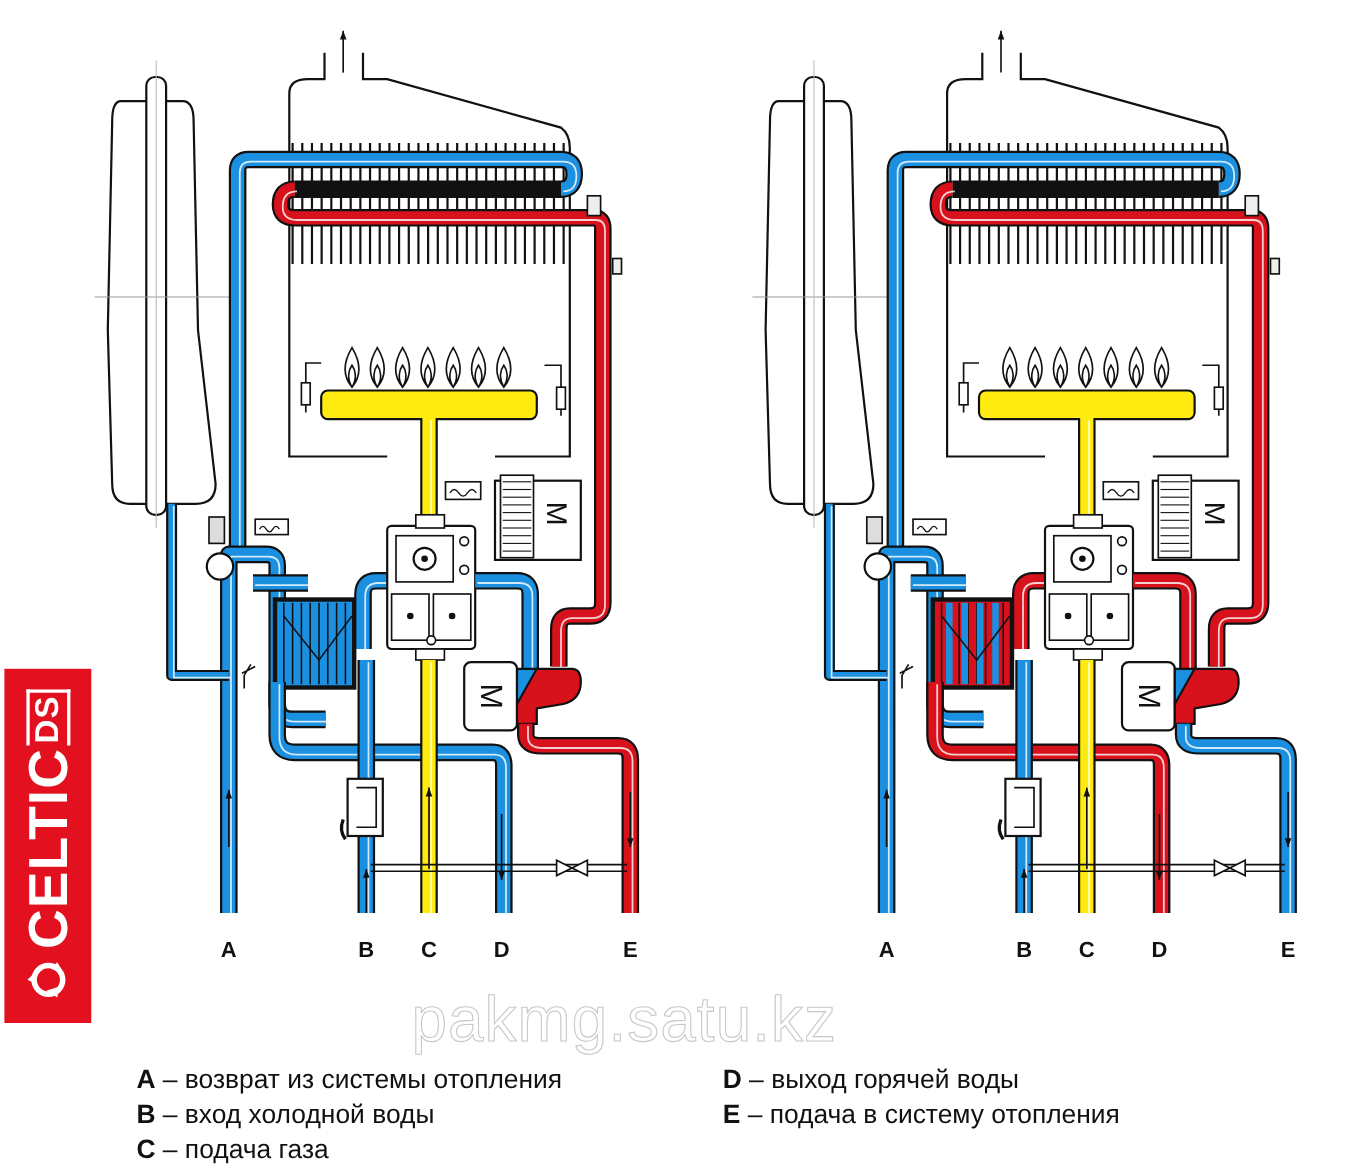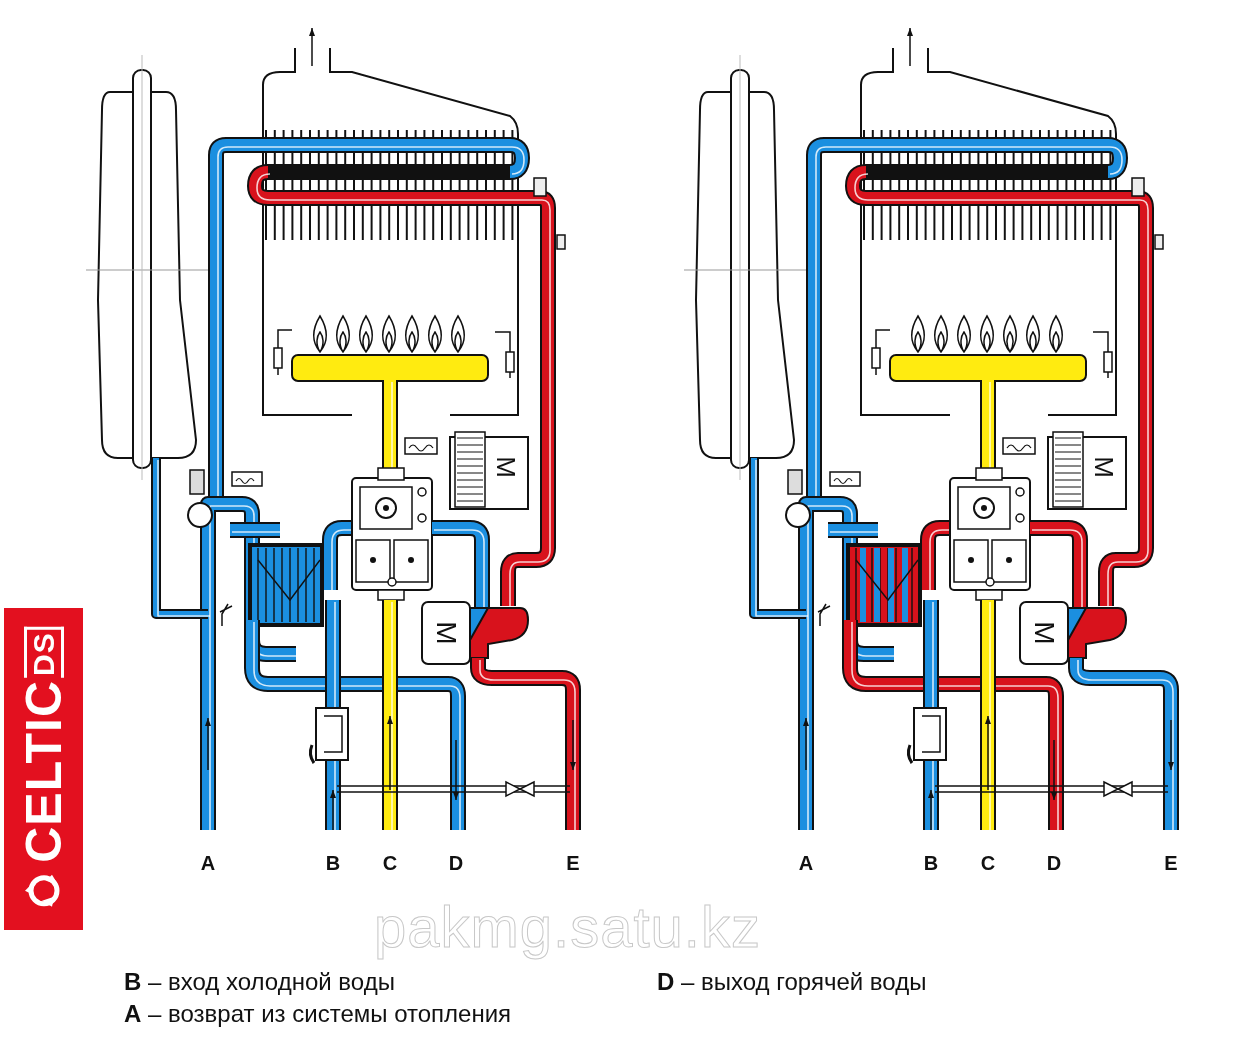--- a/index.html
+++ b/index.html
@@ -418,19 +418,21 @@
         <polygon points="4,28 10,18 14,30" fill="#fff"></polygon>
       </svg>
       <span>CELTIC</span>
       <span class="ds">DS</span>
     </div>
   </div>
 
   <div class="watermark">pakmg.satu.kz</div>
 
   <div class="legend left">
+    <div class="row"><span class="key">A</span><span> – возврат из системы отопления</span></div>
     <div class="row"><span class="key">B</span><span> – вход холодной воды</span></div>
-    <div class="row"><span class="key">A</span><span> – возврат из системы отопления</span></div>
+    <div class="row"><span class="key">C</span><span> – подача газа</span></div>
   </div>
   <div class="legend right">
     <div class="row"><span class="key">D</span><span> – выход горячей воды</span></div>
+    <div class="row"><span class="key">E</span><span> – подача в систему отопления</span></div>
   </div>
 </div>
 
 </body></html>

